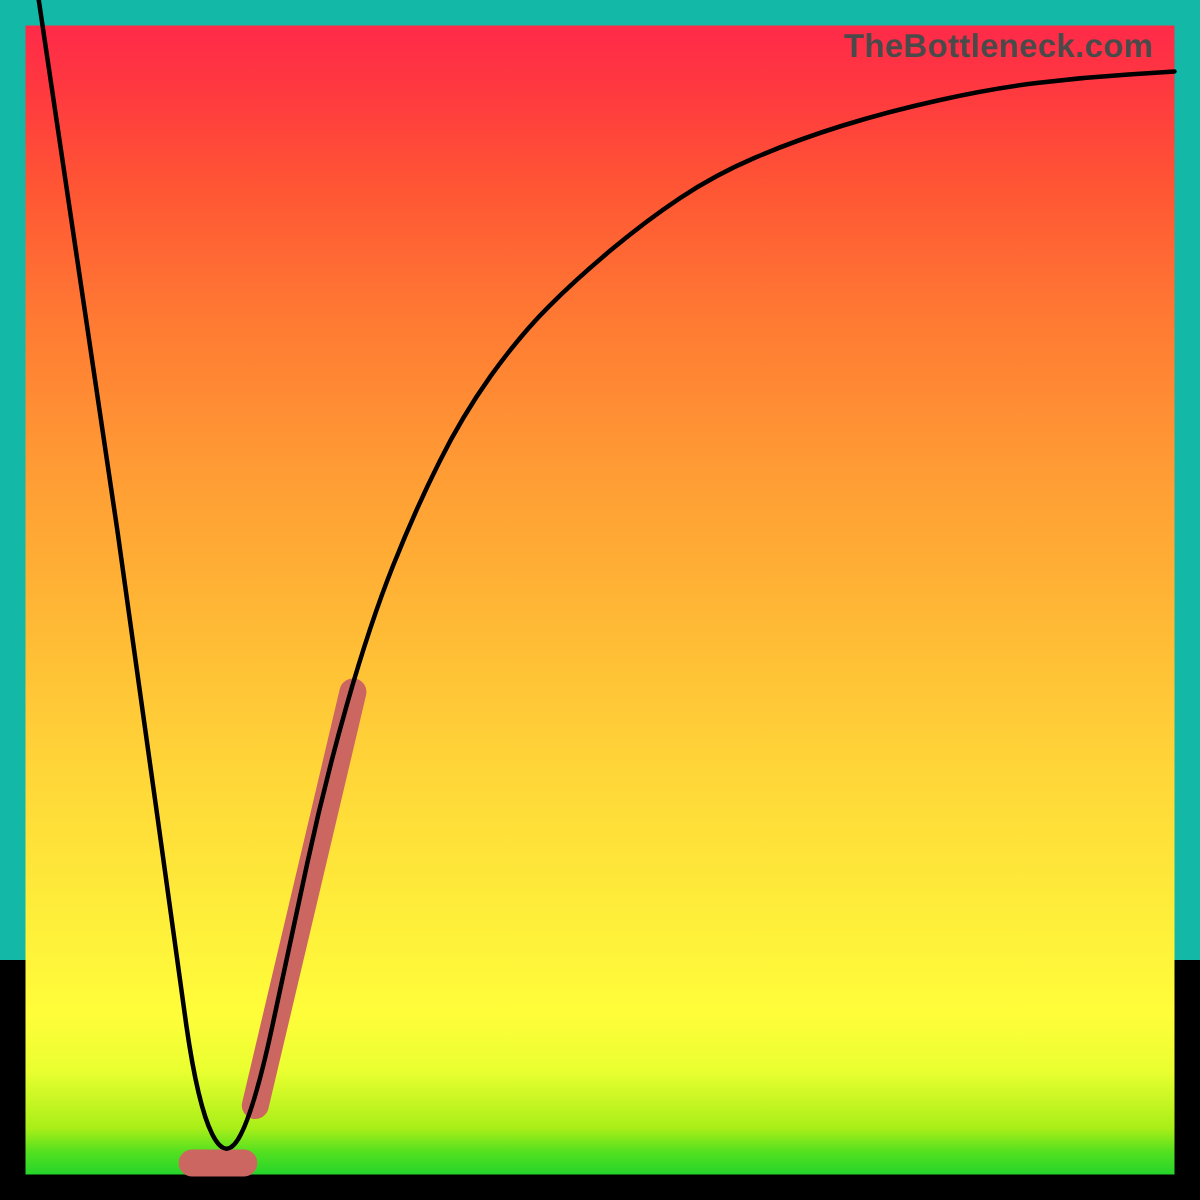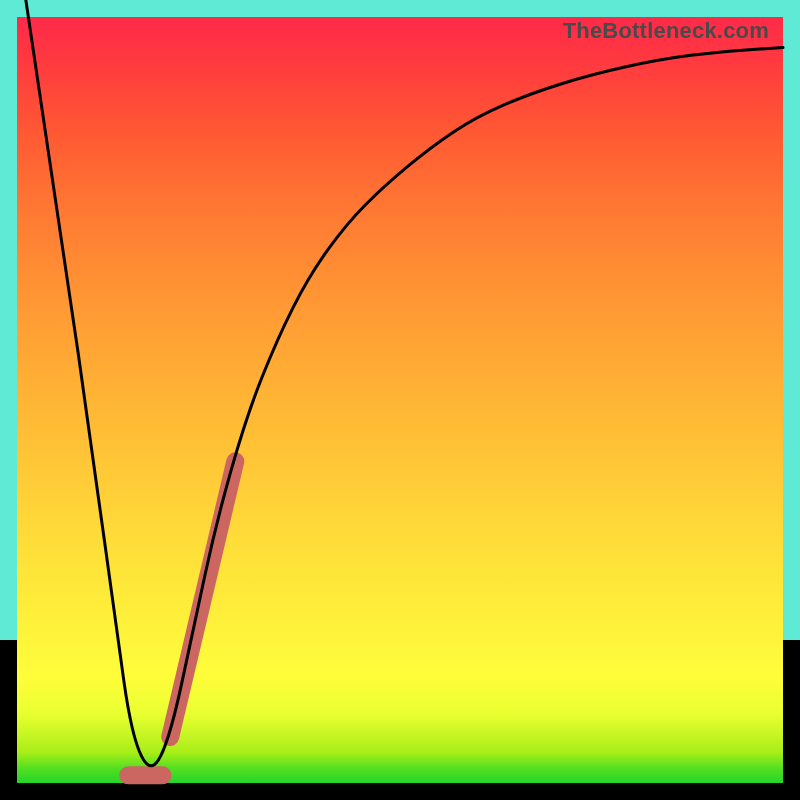--- a/index.html
+++ b/index.html
@@ -9,21 +9,21 @@
     height: 800px;
     background: #000;
     overflow: hidden;
     font-family: -apple-system, BlinkMacSystemFont, "Segoe UI", Arial, sans-serif;
   }
   .frame {
     position: absolute;
     left: 0; top: 0;
     width: 800px;
     height: 640px;
-    background: #5eead4;
+    background: #14b8a6;
   }
   .plot-area {
     position: absolute;
     
     left: 17px;
     top: 17px;
     width: 766px;
     height: 766px;
     
     background: linear-gradient(

